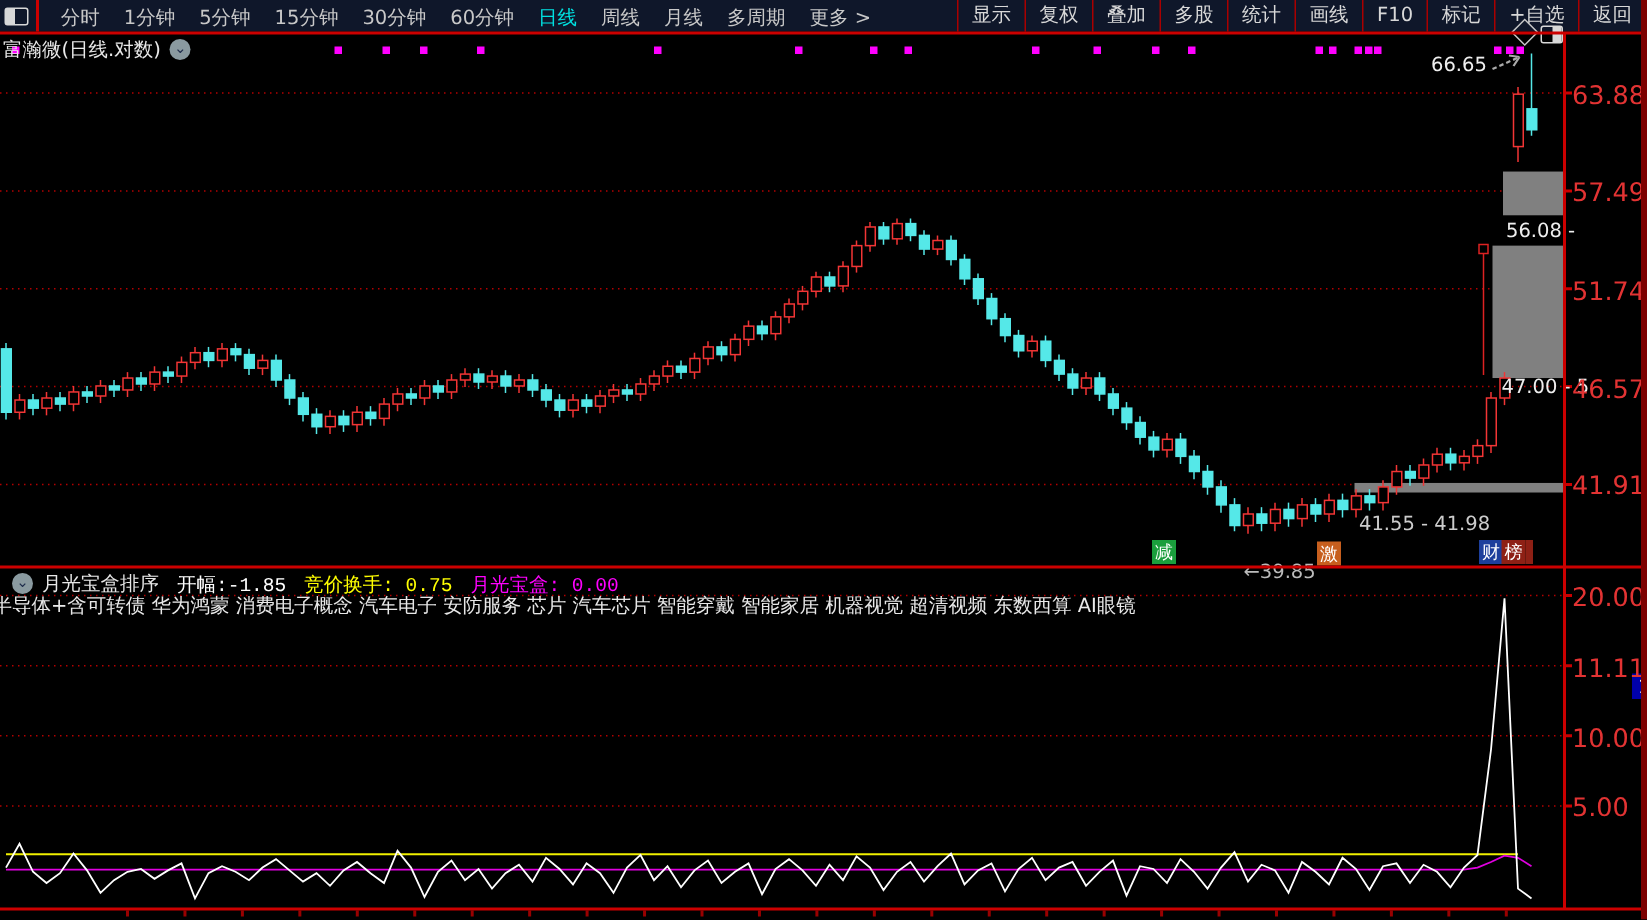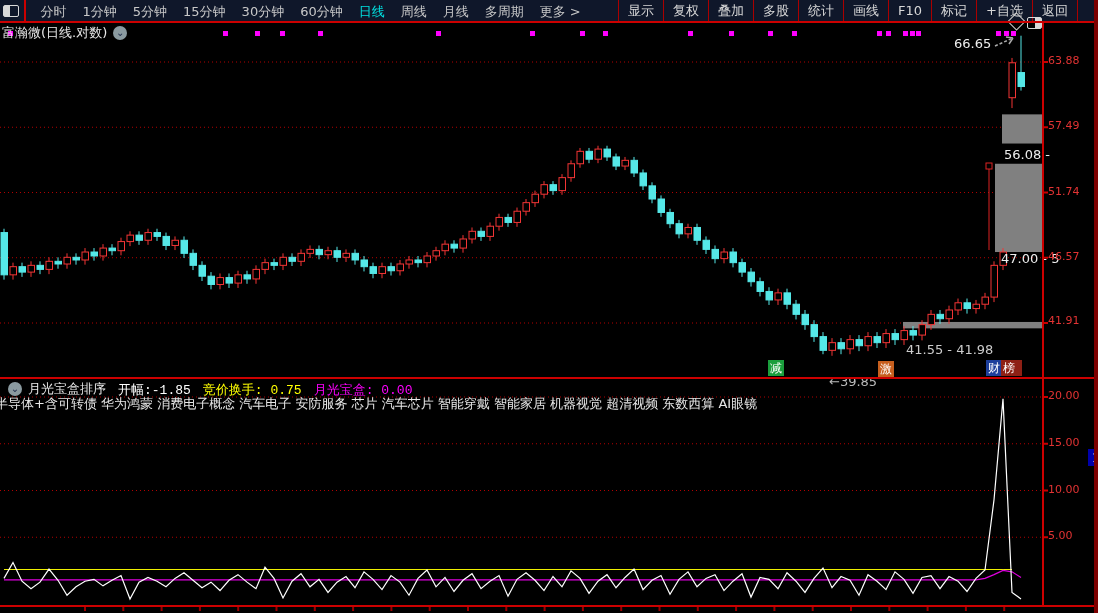--- a/index.html
+++ b/index.html
@@ -5,41 +5,41 @@
   html,body{margin:0;padding:0;background:#000;width:1098px;height:613px;overflow:hidden;
     font-family:"DejaVu Sans","Liberation Sans",sans-serif;position:relative;}
   .abs{position:absolute;}
   
   #toolbar{position:absolute;left:0;top:0;width:1098px;height:21px;background:#0f172a;display:flex;align-items:center;}
   #win-icon{width:14px;height:10px;border:1.5px solid #d8d8d8;border-radius:2px;margin-left:3px;position:relative;display:inline-block;}
   #win-icon::after{content:"";position:absolute;left:0;top:0;width:6px;height:10px;background:#d8d8d8;}
   #tb-sep{width:1.5px;height:21px;background:#cc0000;margin:0 7px 0 5px;}
   .tb-item{color:#c8c8c8;font-size:13px;margin:0 8px;cursor:default;white-space:nowrap;}
   .tb-item.active{color:#00e0e0;}
-  #tb-right{margin-left:auto;display:flex;height:21px;margin-right:20px;text-align:right;}
+  #tb-right{margin-left:auto;display:flex;height:21px;margin-right:0;text-align:right;}
   .tb-btn{color:#d8d8d8;font-size:13px;line-height:21px;padding:0 9px;border-left:1px solid #aa0000;white-space:nowrap;}
   .tb-btn:last-child{border-right:1px solid #aa0000;}
   
   .red-hline{position:absolute;left:0;width:1098px;background:#cc0000;height:2px;}
   #axis-vline{position:absolute;left:1042px;top:22px;width:1.5px;height:584px;background:#cc0000;}
   #right-strip{position:absolute;left:1094px;top:0;width:4px;height:613px;background:#7c0000;}
   
   #main-pane{position:absolute;left:0;top:22px;width:1098px;height:355px;}
   #sub-pane{position:absolute;left:0;top:378px;width:1098px;height:235px;}
   svg{position:absolute;left:0;top:0;pointer-events:none;}
   
   #chart-title-row{position:absolute;left:2px;top:2px;display:flex;align-items:center;}
   #chart-title{color:#e8e8e8;font-size:13px;}
   .chev-circle{width:14px;height:14px;border-radius:50%;background:#8a9aa0;color:#1c2a4a;font-size:10px;line-height:13px;text-align:center;margin-left:6px;display:inline-block;}
   .price-lbl{position:absolute;color:#eeeeee;font-size:13px;white-space:nowrap;}
   .badge{position:absolute;width:16px;height:16px;line-height:16px;text-align:center;color:#fff;font-size:12px;}
   #diamond-icon{position:absolute;left:1010px;top:15px;width:11px;height:11px;border:1.5px solid #c8c8c8;transform:rotate(45deg);}
   #panel-icon{position:absolute;left:1027px;top:17px;width:13px;height:10px;border:1.5px solid #d8d8d8;border-radius:2px;}
   #panel-icon::after{content:"";position:absolute;right:0;top:0;width:6px;height:10px;background:#d8d8d8;}
-  .axis-lbl{position:absolute;left:1048px;color:#e23333;font-size:11px;white-space:nowrap;}
+  .axis-lbl{position:absolute;left:1048px;color:#e23333;font-size:17px;white-space:nowrap;}
   
   #sub-header{position:absolute;left:2px;top:1px;display:flex;align-items:center;white-space:nowrap;}
   #sub-title{color:#e8e8e8;font-size:13px;margin-left:6px;}
   .sub-field{font-size:13px;margin-left:12px;font-family:Liberation Mono, monospace;}
   #sub-tags{position:absolute;left:-5px;top:17px;width:1045px;color:#e8e8e8;font-size:13px;white-space:nowrap;overflow:hidden;}
   #value-tag{position:absolute;left:1088px;top:71px;width:60px;height:17px;background:#0000aa;color:#fff;font-size:12.5px;line-height:17px;padding-left:4px;box-sizing:border-box;}
 </style>
 </head>
 <body>
 
@@ -398,21 +398,21 @@
     </svg>
   <div id="sub-header">
     <span class="chev-circle">⌄</span>
     <span id="sub-title">月光宝盒排序</span>
     <span id="sub-fields"><span class="sub-field" style="color: rgb(255, 255, 255);">开幅:-1.85</span><span class="sub-field" style="color: rgb(255, 255, 0);">竞价换手: 0.75</span><span class="sub-field" style="color: rgb(255, 0, 255);">月光宝盒: 0.00</span></span>
   </div>
   <div id="sub-tags">半导体+含可转债 华为鸿蒙 消费电子概念 汽车电子 安防服务 芯片 汽车芯片 智能穿戴 智能家居 机器视觉 超清视频 东数西算 AI眼镜</div>
   <div id="value-tag">12.68</div>
   <div id="sub-axis">
       <div class="axis-lbl" style="top:11px">20.00</div>
-      <div class="axis-lbl" style="top:57.75px">15.00</div>
+      <div class="axis-lbl" style="top:57.75px">11.11</div>
       <div class="axis-lbl" style="top:104.5px">10.00</div>
       <div class="axis-lbl" style="top:151.25px">5.00</div>
     </div>
 </div>
 
 <div class="red-hline" style="top:21px"></div>
 <div class="red-hline" style="top:377px"></div>
 <div class="red-hline" style="top:605px"></div>
 <div id="axis-vline"></div>
 <div id="right-strip"></div>

